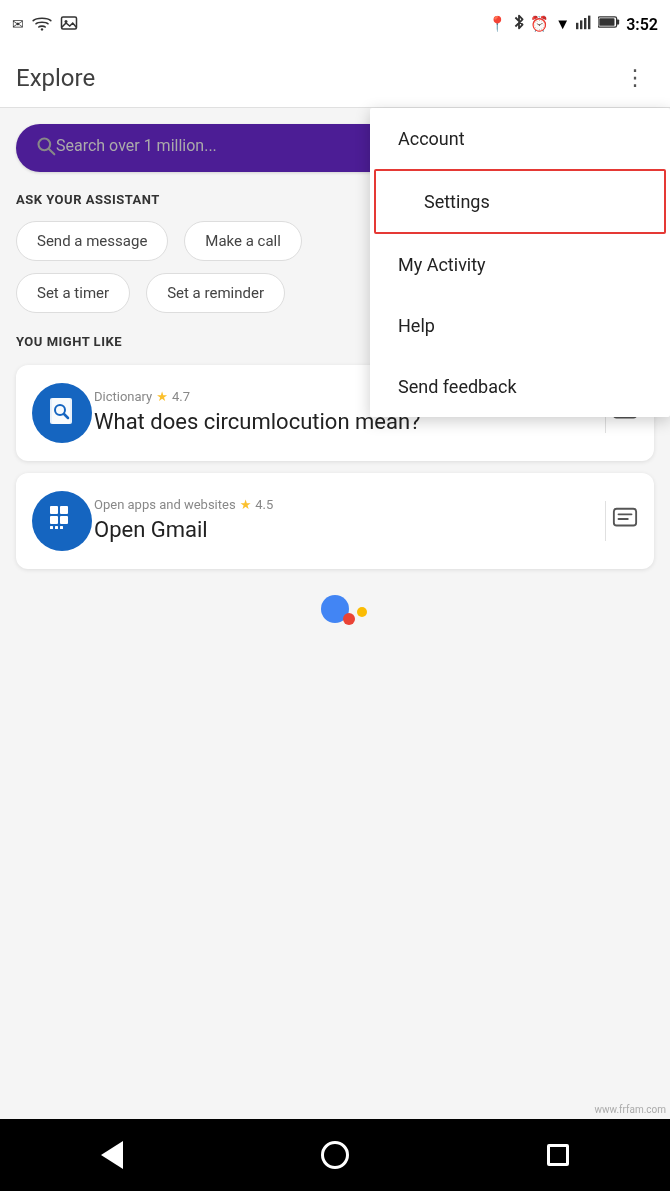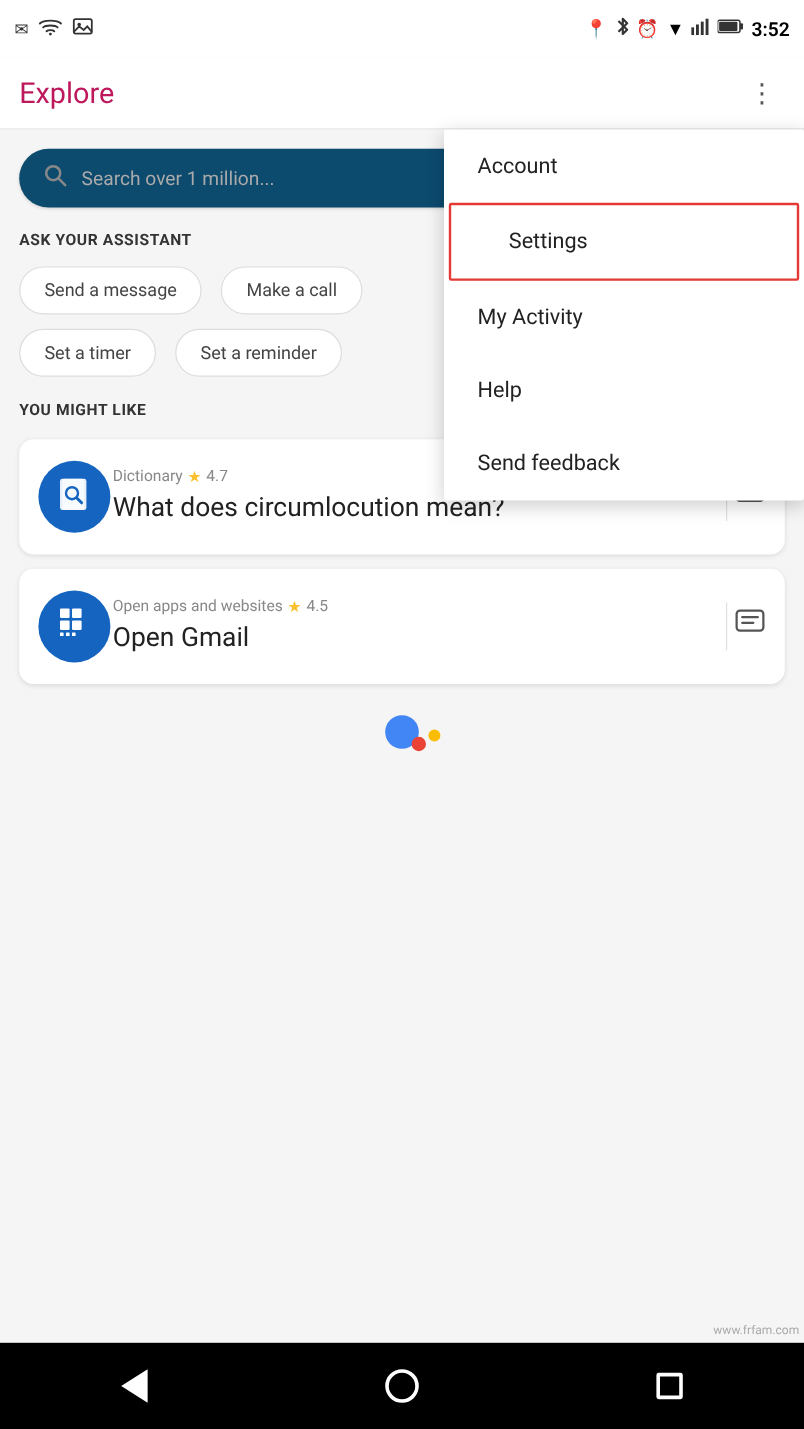--- a/index.html
+++ b/index.html
@@ -51,43 +51,41 @@
       background: white;
       display: flex;
       align-items: center;
       justify-content: space-between;
       padding: 0 16px;
       border-bottom: 1px solid #e0e0e0;
     }
     .app-title {
       font-size: 24px;
       font-weight: 400;
-      color: #be185d;
+      color: #404040;
     }
     .more-icon {
       font-size: 22px;
       color: #555;
       cursor: pointer;
       padding: 4px 8px;
     }
 
     
     .main-content {
       background: #f5f5f5;
       padding: 16px;
     }
 
     
     .search-bar {
-      background: #0c4a6e;
+      background: #4c1d95;
       border-radius: 30px;
       padding: 12px 20px;
       display: flex;
-      align-items: center;
-      gap: 12px;
       box-shadow: 0 1px 3px rgba(0,0,0,0.15);
       margin-bottom: 20px;
     }
     .search-icon-wrap {
       color: #888;
       font-size: 18px;
     }
     .search-placeholder {
       color: #aaa;
       font-size: 16px;

